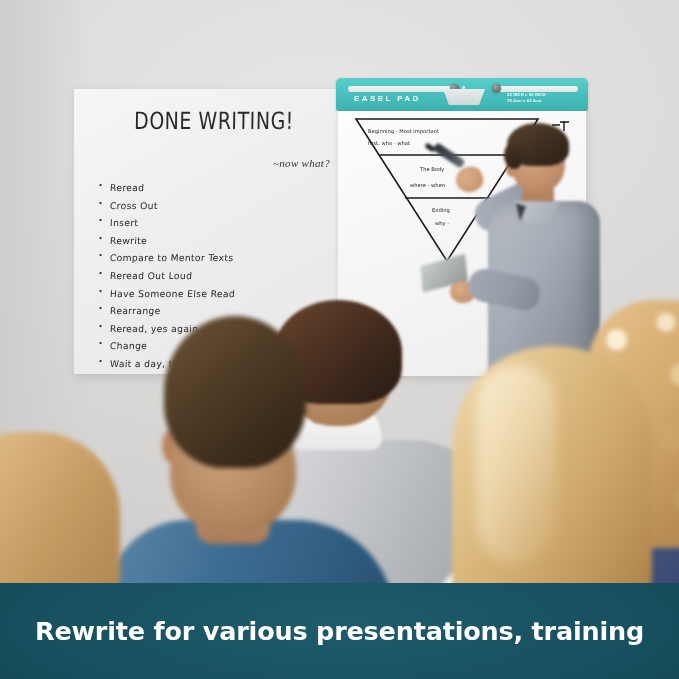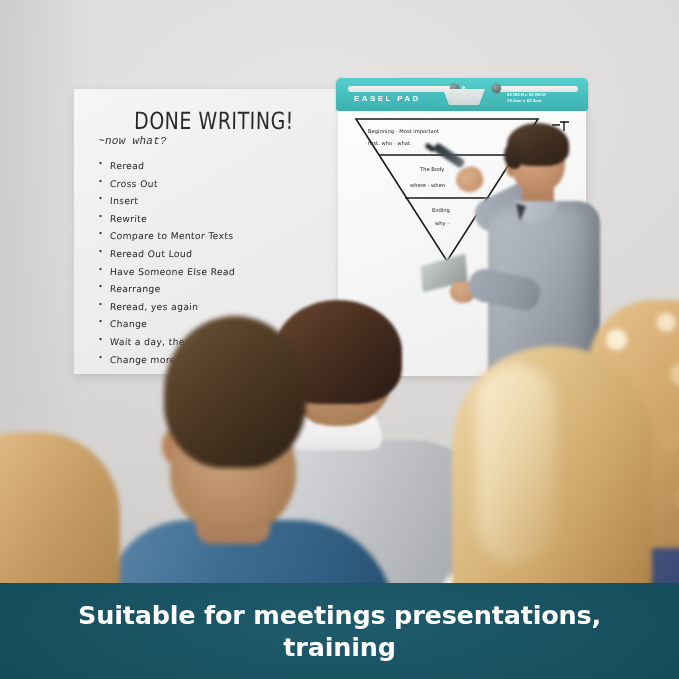--- a/index.html
+++ b/index.html
@@ -35,23 +35,23 @@
   }
   .wb-inner { position:absolute; inset:0; padding:14px 16px 0 24px; }
   .wb-title {
     font-family:"DejaVu Sans", sans-serif;
     font-size:19px; letter-spacing:.5px; color:#2a2a2a;
     text-align:center; font-weight:400;
     transform:scaleY(1.25) skewX(-1deg);
     margin-top:6px;
   }
   .wb-subtitle {
-    font-family:Liberation Mono, monospace;
-    font-size:11px; color:#333; text-align:left;
-    font-style:italic; margin-top:4px; letter-spacing:.3px;
+    font-family:Liberation Serif, serif;
+    font-size:11px; color:#333; text-align:right;
+    font-style:italic; margin-top:26px; letter-spacing:.3px;
   }
   .wb-list { margin-top:14px; list-style:none; }
   .wb-list li {
     font-family:"DejaVu Sans", sans-serif;
     font-size:9.2px; color:#262626; line-height:1;
     margin-bottom:8.4px; padding-left:12px; position:relative;
     letter-spacing:.35px; transform:skewX(-3deg);
     white-space:nowrap;
   }
   .wb-list li::before {
@@ -434,17 +434,17 @@
       <div class="a2-hair"></div>
     </div>
     <div class="blurwrap2">
       <div class="a1-body"></div>
       <div class="a1-hair"></div>
     </div>
   </div>
 
   <div class="banner">
     <div class="banner-text">
-      <div>Suitable for meetings presentations, training</div>
+      <div>Rewrite for various presentations, training</div>
     </div>
   </div>
 
 </div>
 
 </body></html>

